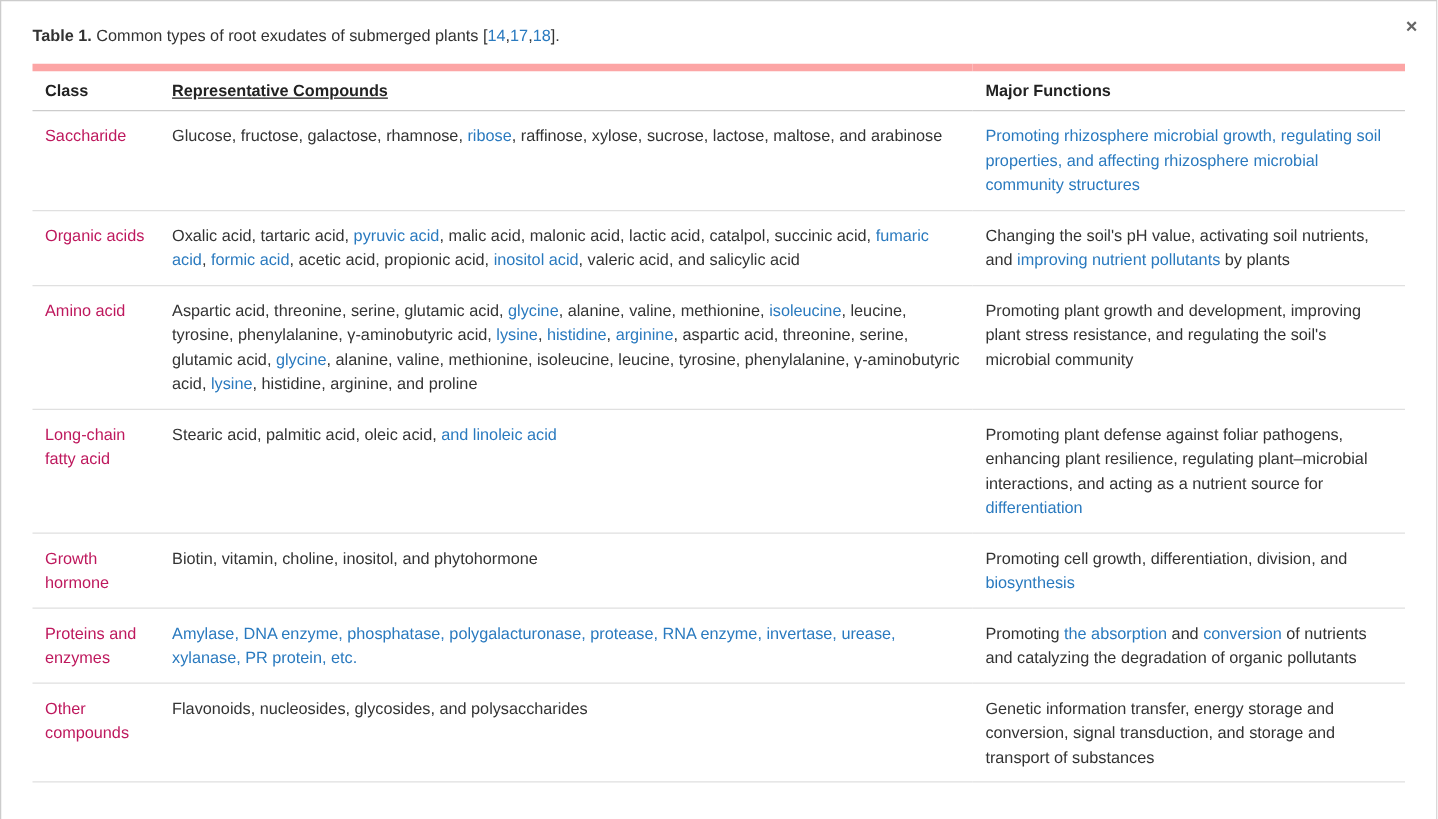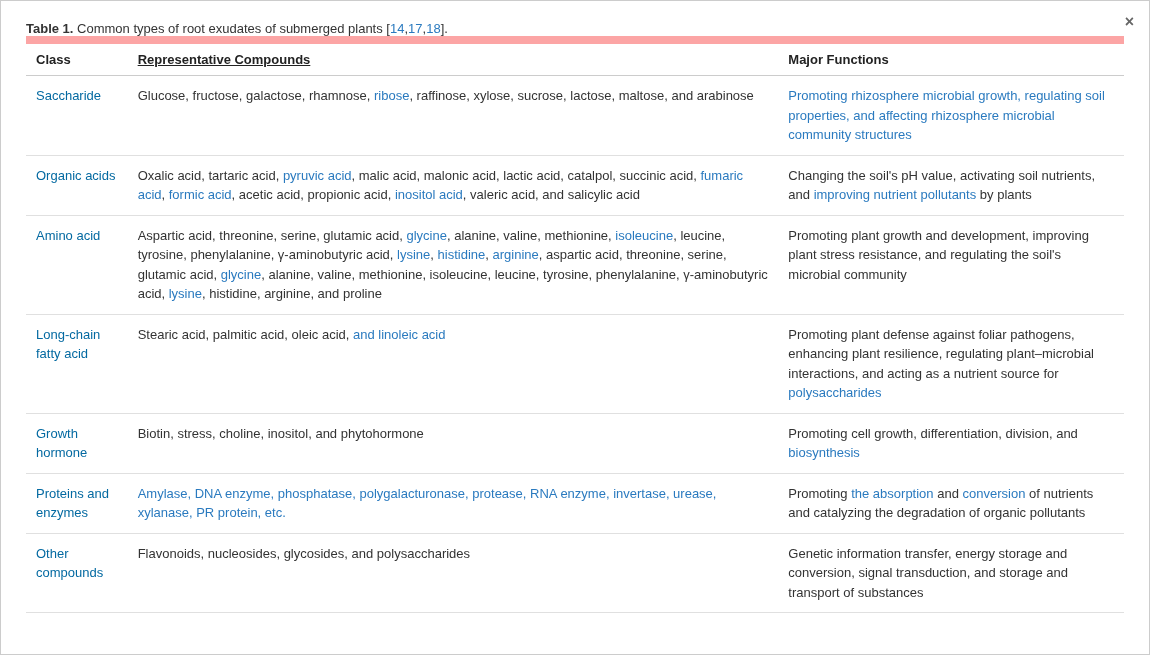--- a/index.html
+++ b/index.html
@@ -21,55 +21,56 @@
       position: absolute;
       top: 12px;
       right: 15px;
       font-size: 16px;
       color: #666;
       cursor: pointer;
       font-weight: bold;
     }
     .table-caption {
       font-size: 13px;
+      margin-bottom: 15px;
       color: #333;
     }
     .table-caption .table-label {
       font-weight: bold;
     }
     .table-caption a {
       color: #2a7abf;
       text-decoration: none;
     }
     table {
       width: 100%;
       border-collapse: collapse;
       font-size: 13px;
     }
     thead tr {
-      border-top: 8px solid #fca5a5;
+      border-top: 6px solid #fca5a5;
       border-bottom: 1px solid #ccc;
     }
     thead th {
       padding: 8px 10px;
       font-weight: bold;
       color: #222;
       text-align: left;
       vertical-align: bottom;
     }
     tbody tr {
       border-bottom: 1px solid #e0e0e0;
     }
     tbody td {
       padding: 10px 10px;
       vertical-align: top;
       line-height: 1.5;
     }
     td.class-col {
-      color: #0369a1;
+      color: #be185d;
       font-weight: normal;
       white-space: nowrap;
     }
     td.repr-col {
       color: #333;
     }
     td.func-col {
       color: #333;
     }
     .col-class { width: 100px; }
@@ -111,25 +112,25 @@
           <td class="func-col">Changing the soil's pH value, activating soil nutrients, and <span class="blue">improving nutrient pollutants</span> by plants</td>
         </tr>
         <tr>
           <td class="class-col">Amino acid</td>
           <td class="repr-col">Aspartic acid, threonine, serine, glutamic acid, <span class="blue">glycine</span>, alanine, valine, methionine, <span class="blue">isoleucine</span>, leucine, tyrosine, phenylalanine, γ-aminobutyric acid, <span class="blue">lysine</span>, <span class="blue">histidine</span>, <span class="blue">arginine</span>, aspartic acid, threonine, serine, glutamic acid, <span class="blue">glycine</span>, alanine, valine, methionine, isoleucine, leucine, tyrosine, phenylalanine, γ-aminobutyric acid, <span class="blue">lysine</span>, histidine, arginine, and proline</td>
           <td class="func-col">Promoting plant growth and development, improving plant stress resistance, and regulating the soil's microbial community</td>
         </tr>
         <tr>
           <td class="class-col">Long-chain<br>fatty acid</td>
           <td class="repr-col">Stearic acid, palmitic acid, oleic acid, <span class="blue">and linoleic acid</span></td>
-          <td class="func-col">Promoting plant defense against foliar pathogens, enhancing plant resilience, regulating plant–microbial interactions, and acting as a nutrient source for <span class="blue">polysaccharides</span></td>
+          <td class="func-col">Promoting plant defense against foliar pathogens, enhancing plant resilience, regulating plant–microbial interactions, and acting as a nutrient source for <span class="blue">differentiation</span></td>
         </tr>
         <tr>
           <td class="class-col">Growth<br>hormone</td>
-          <td class="repr-col">Biotin, stress, choline, inositol, and phytohormone</td>
+          <td class="repr-col">Biotin, vitamin, choline, inositol, and phytohormone</td>
           <td class="func-col">Promoting cell growth, differentiation, division, and <span class="blue">biosynthesis</span></td>
         </tr>
         <tr>
           <td class="class-col">Proteins and<br>enzymes</td>
           <td class="repr-col"><span class="blue">Amylase, DNA enzyme, phosphatase, polygalacturonase, protease, RNA enzyme, invertase, urease, xylanase, PR protein, etc.</span></td>
           <td class="func-col">Promoting <span class="blue">the absorption</span> and <span class="blue">conversion</span> of nutrients and catalyzing the degradation of organic pollutants</td>
         </tr>
         <tr>
           <td class="class-col">Other<br>compounds</td>
           <td class="repr-col">Flavonoids, nucleosides, glycosides, and polysaccharides</td>

